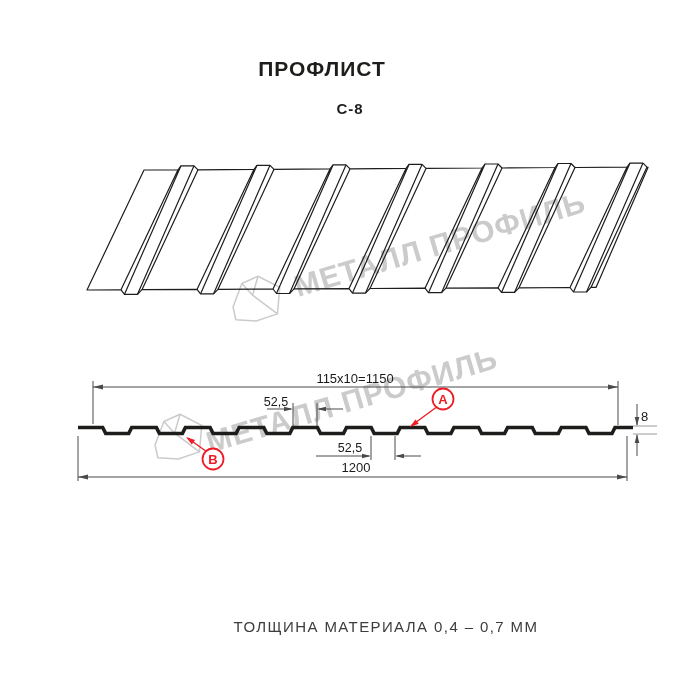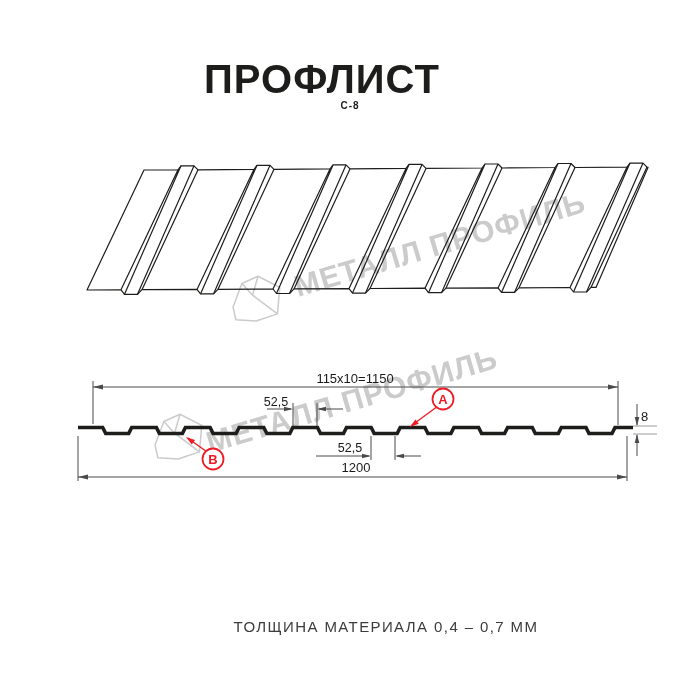--- a/index.html
+++ b/index.html
@@ -1,21 +1,21 @@
 <!DOCTYPE html>
 <html><head>
 <meta charset="utf-8">
 <style>
   html,body{margin:0;padding:0;background:#fff;}
   .page{position:relative;width:700px;height:700px;background:#ffffff;overflow:hidden;
         font-family:"Liberation Sans",sans-serif;}
   .title{position:absolute;left:0;top:57px;width:644px;text-align:center;
-         font-size:40px;font-weight:800;letter-spacing:1px;color:#1d1d1b;}
+         font-size:21px;font-weight:800;letter-spacing:1px;color:#1d1d1b;}
   .subtitle{position:absolute;left:0;top:100px;width:700px;text-align:center;
-         font-size:10px;font-weight:700;letter-spacing:1px;color:#1d1d1b;}
+         font-size:15px;font-weight:700;letter-spacing:1px;color:#1d1d1b;}
   .footer-note{position:absolute;left:0;top:618px;width:700px;text-align:center;
          font-size:15px;font-weight:500;letter-spacing:1.4px;color:#3c3c3c;padding-left:36px;}
   svg{position:absolute;left:0;top:0;}
   .wm-text{fill:#cbcbcb;font-size:30px;font-weight:600;letter-spacing:1px;}
   .wm-logo{stroke:#cbcbcb;stroke-width:1.5;fill:none;stroke-linejoin:round;}
   .sheet-line{stroke:#1d1d1b;stroke-width:1.2;fill:none;stroke-linejoin:round;}
   .profile-line{stroke:#1d1d1b;stroke-width:3.6;fill:none;stroke-linejoin:miter;}
   .dim-line{stroke:#4a4a4a;stroke-width:1;fill:none;}
   .dim-thin{stroke:#9a9a9a;stroke-width:1;fill:none;}
   .dim-arrow{fill:#4a4a4a;stroke:none;}

